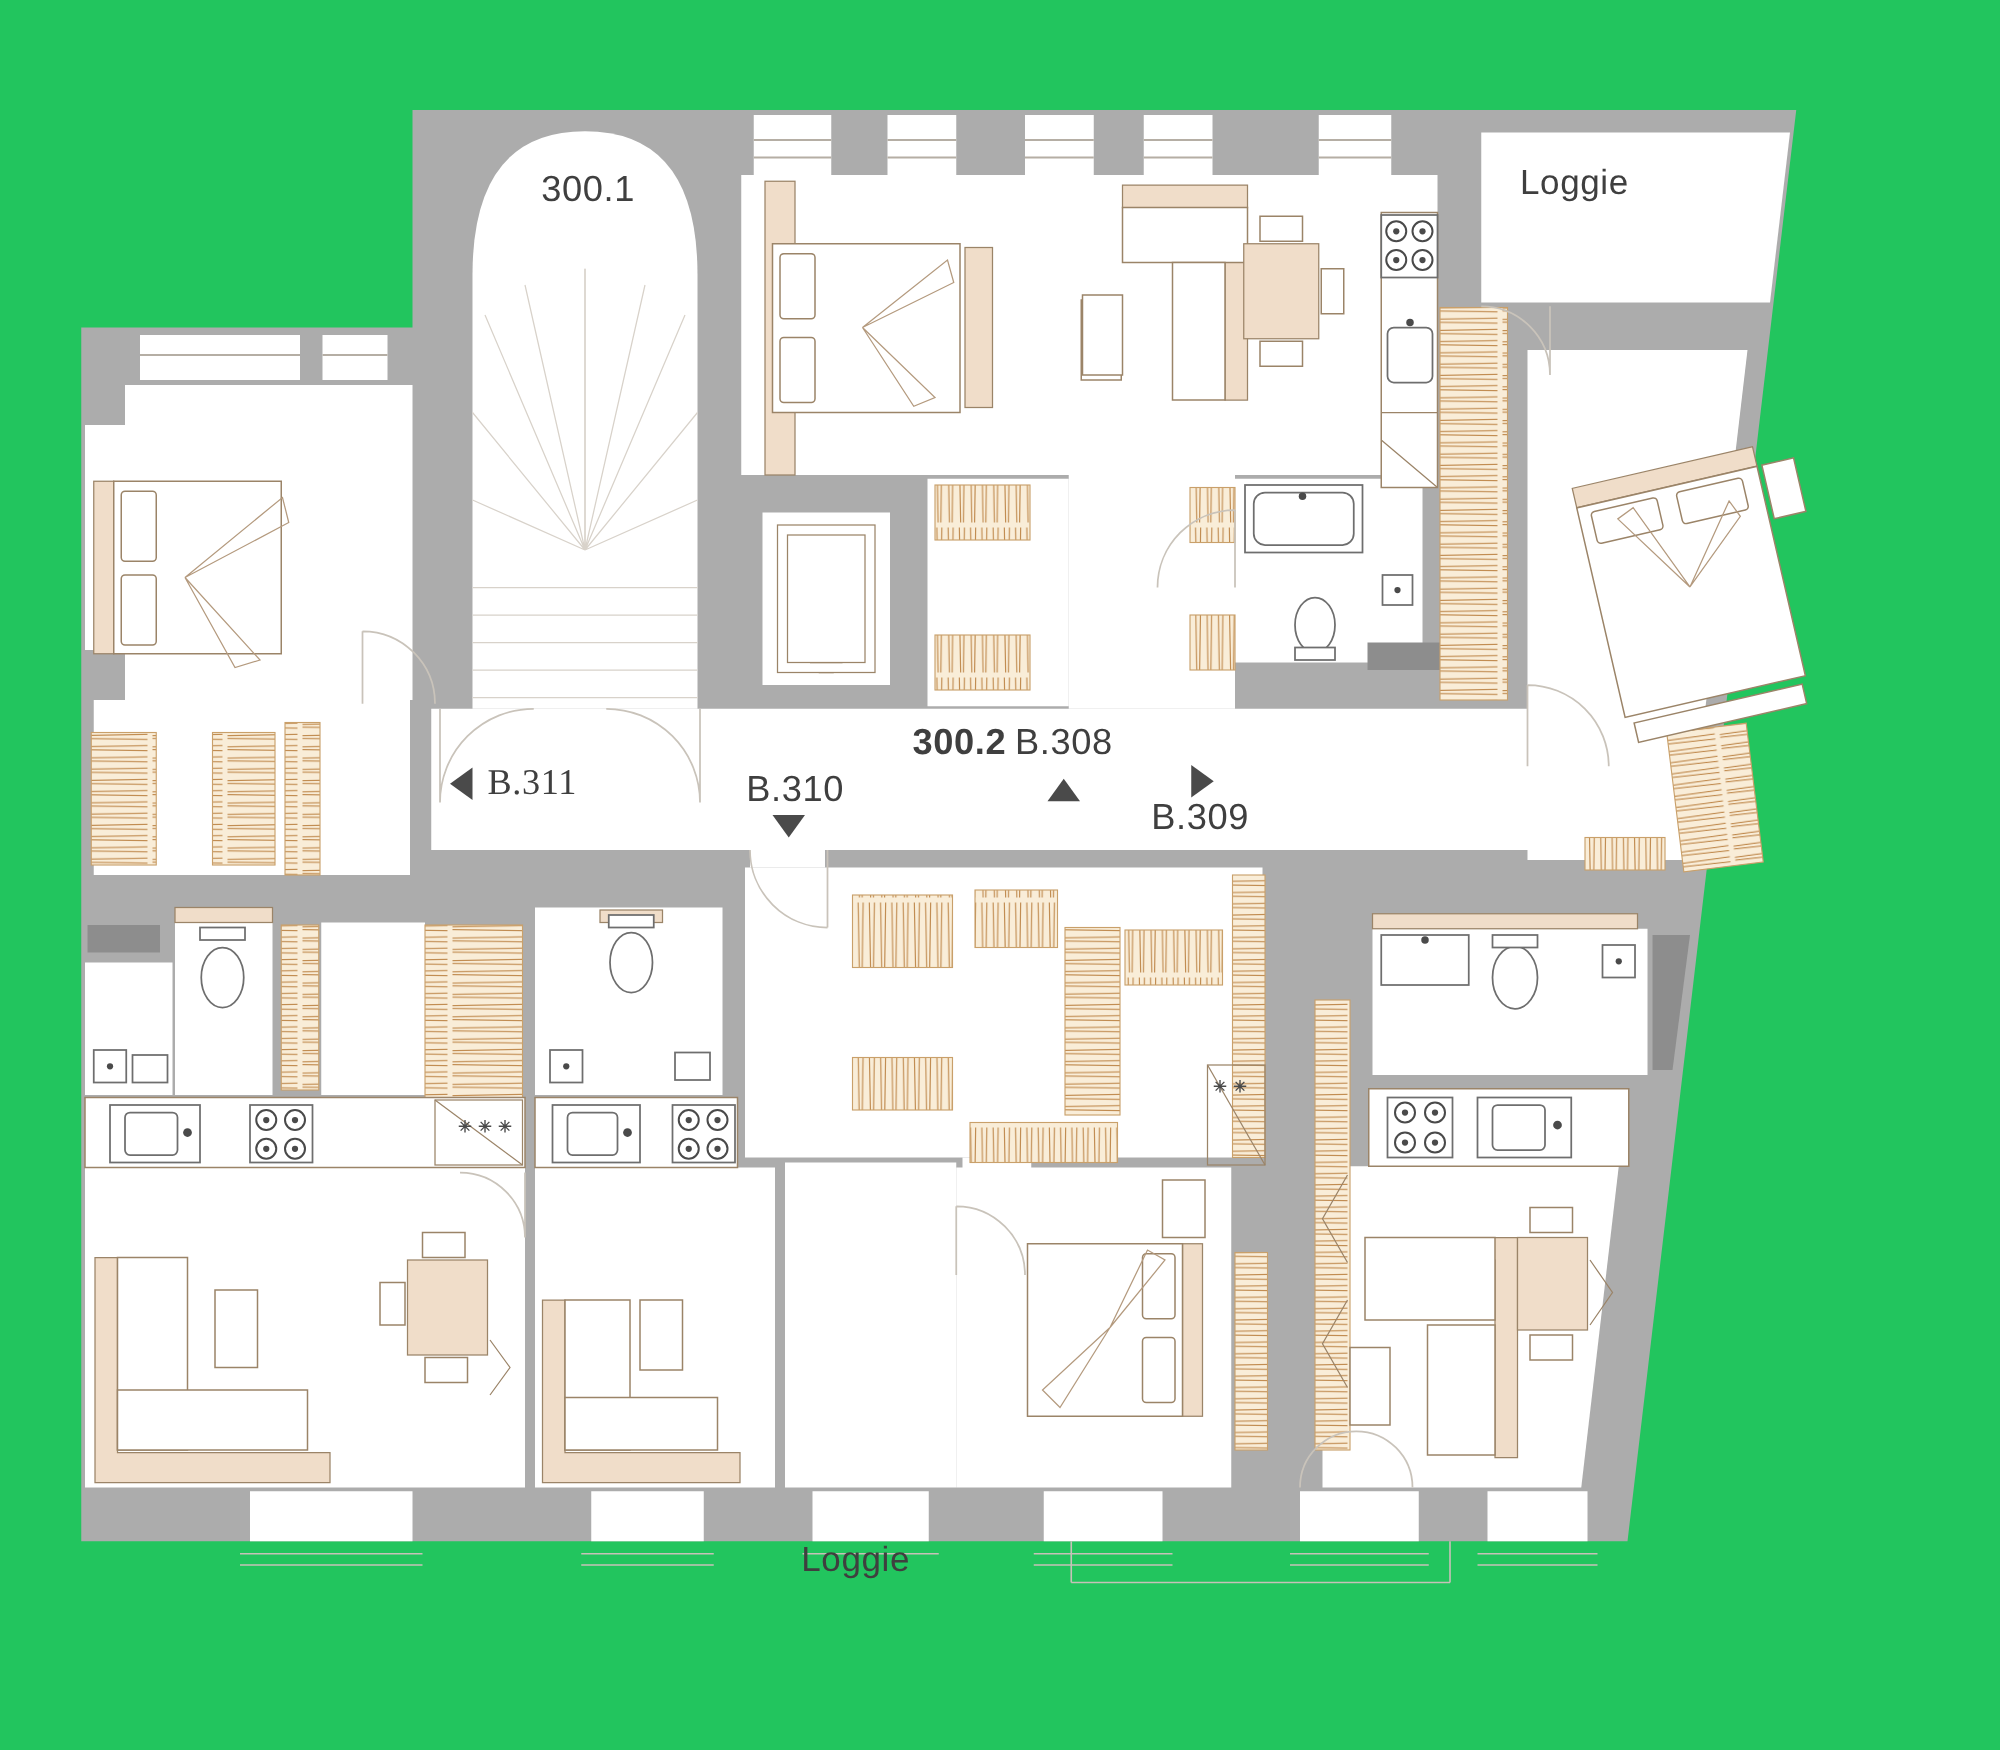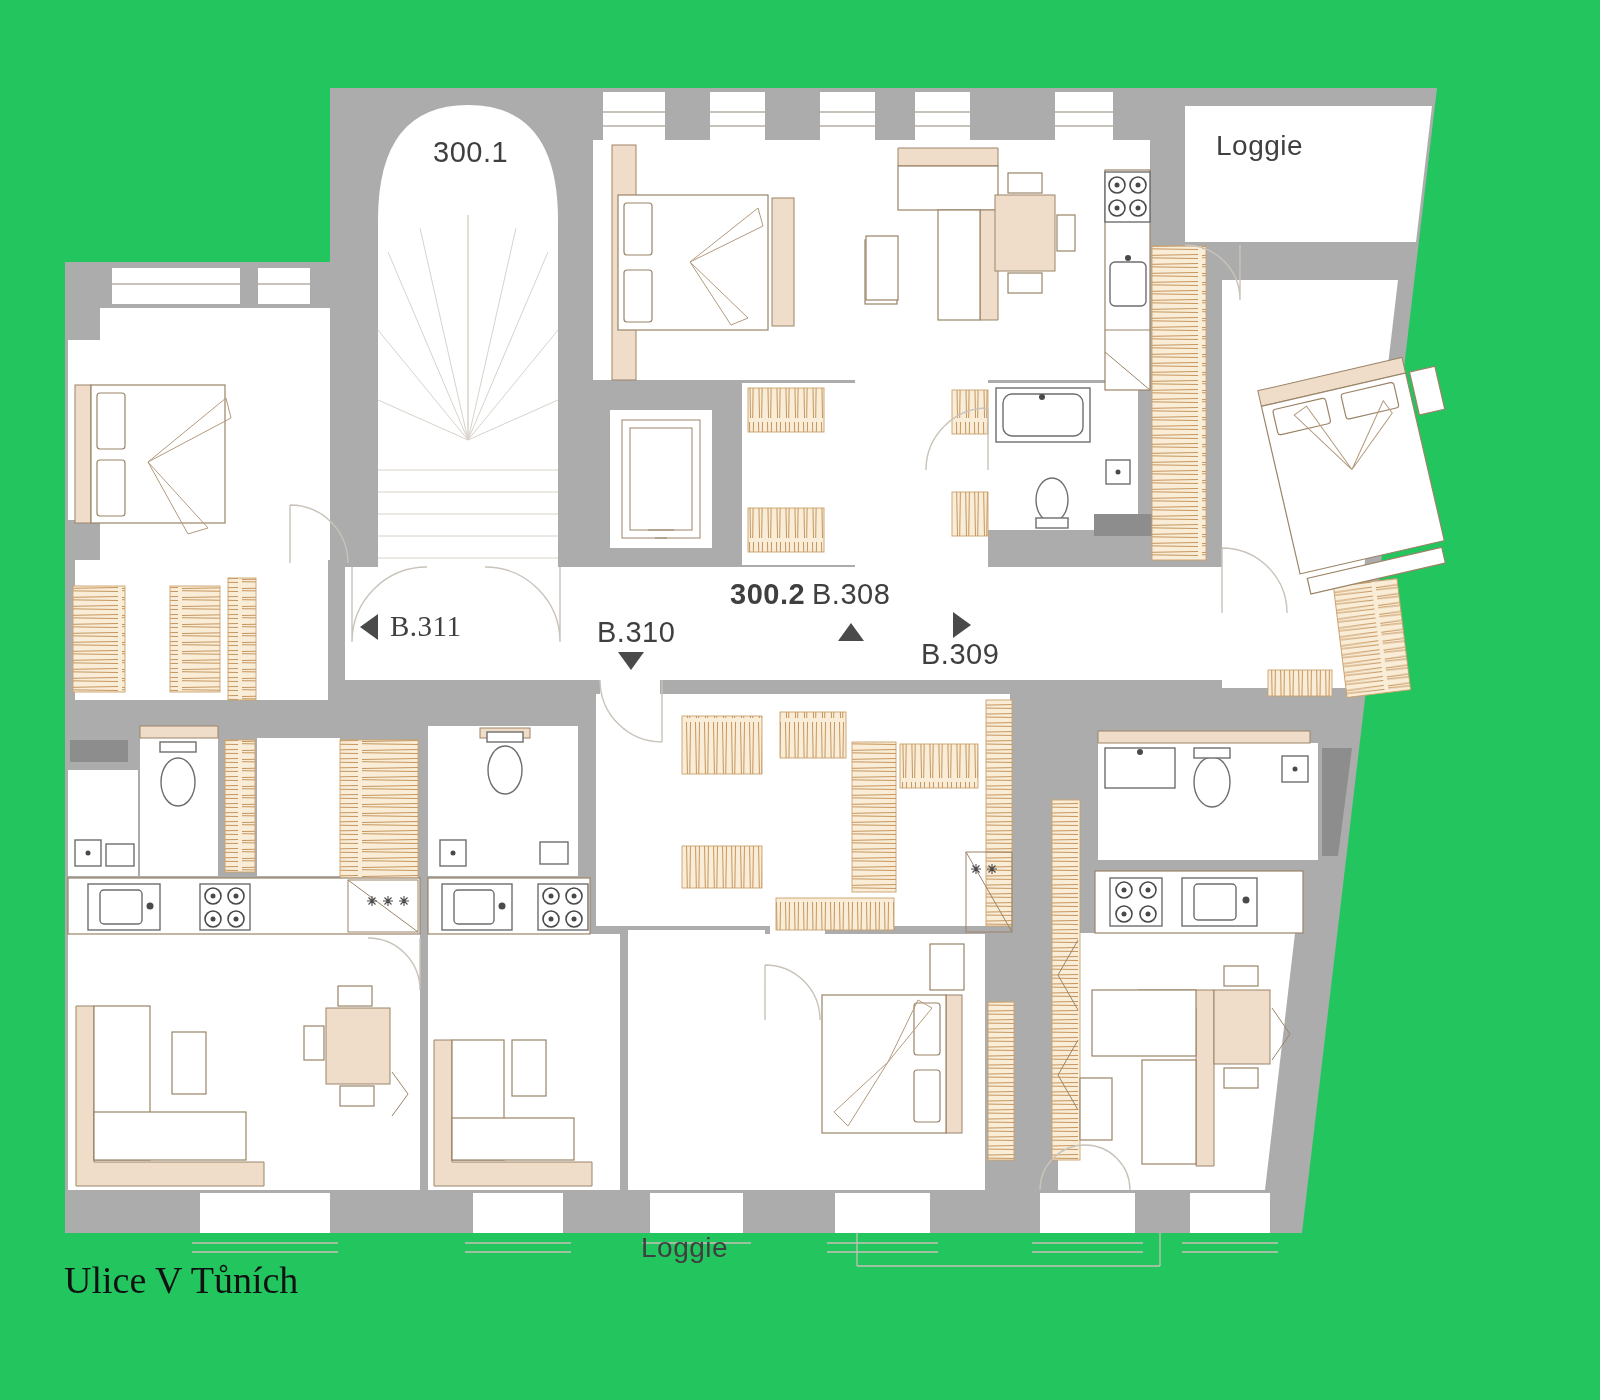--- a/index.html
+++ b/index.html
@@ -400,15 +400,14 @@
   <span class="tri tri-up"></span>
 </div>
 
 <div class="lbl" style="left:876px;top:638px;margin-left:45px;">
   <span>B.309</span>
 </div>
 <span class="tri tri-right" style="position:absolute;left:953px;top:612px;"></span>
 
 <div class="lbl small-lbl" style="left:641px;top:1232px;">Loggie</div>
 
-<div class="lbl street" style="left:64px;top:1258px;">Ulice V Tůních</div>
 
 </div>
 
 </body></html>

